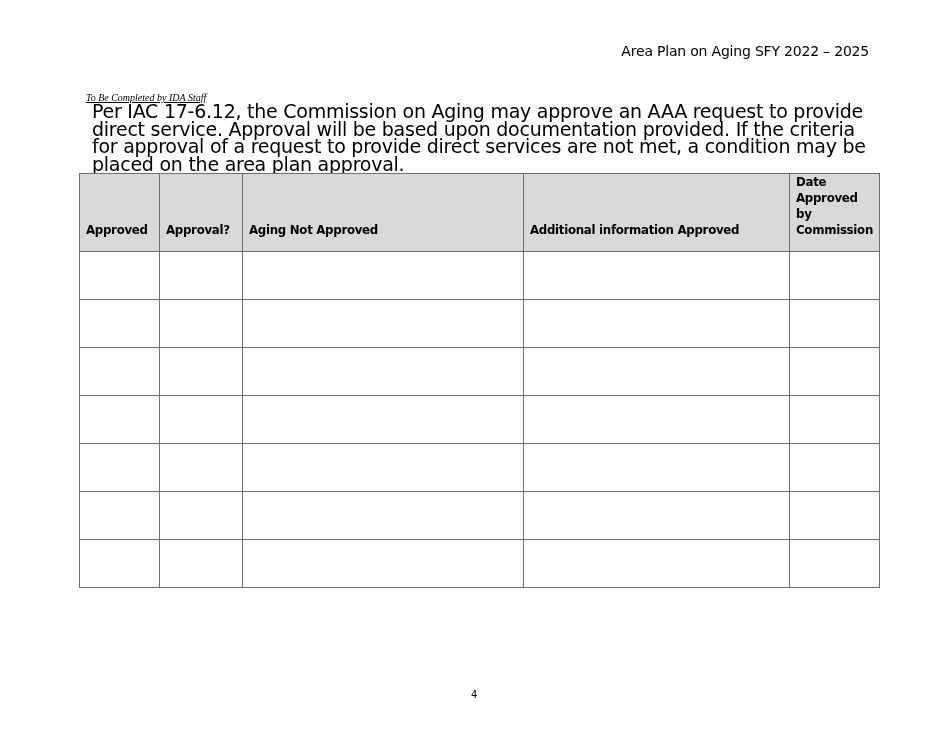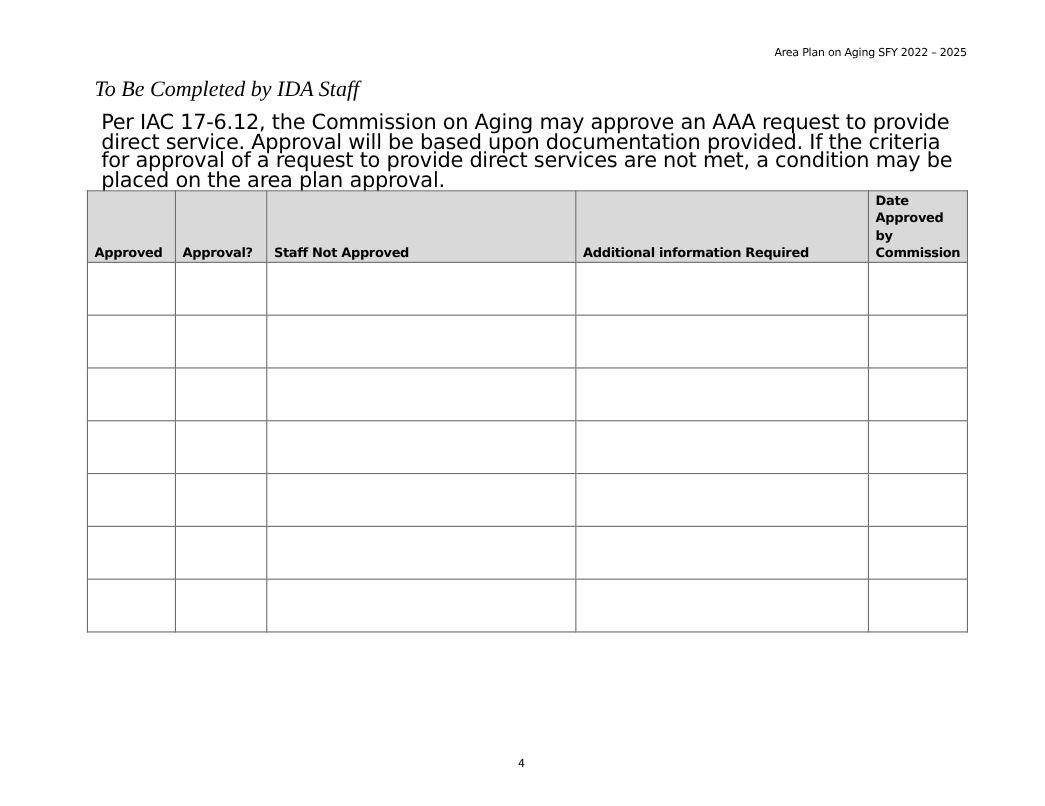--- a/index.html
+++ b/index.html
@@ -1,22 +1,22 @@
 <!DOCTYPE html>
 <html><head>
   <meta charset="utf-8">
   <style>
     html, body { margin: 0; padding: 0; background: #ffffff; }
     body { width: 950px; height: 733px; position: relative; overflow: hidden; font-family: "Liberation Sans", sans-serif; color: #000; }
-    .header-title { position: absolute; top: 43px; right: 71px; font-size: 10px; font-family: "DejaVu Sans", sans-serif; letter-spacing: -0.2px; }
-    .section-heading { position: absolute; top: 70px; left: 86px; font-family: "Liberation Serif", serif; font-style: italic; font-size: 20px; }
+    .header-title { position: absolute; top: 43px; right: 81px; font-size: 14px; font-family: "DejaVu Sans", sans-serif; letter-spacing: -0.2px; }
+    .section-heading { position: absolute; top: 92px; left: 86px; font-family: "Liberation Serif", serif; font-style: italic; font-size: 10px; text-decoration: underline; }
     .intro { position: absolute; top: 103px; left: 92px; width: 780px; font-family: "DejaVu Sans", sans-serif; font-size: 19px; line-height: 17.5px; letter-spacing: -0.25px; }
     table.review { position: absolute; top: 173px; left: 79px; border-collapse: collapse; table-layout: fixed; }
     table.review th, table.review td { border: 1px solid #6e6e6e; padding: 0 6px; }
-    table.review th { background: #d9d9d9; text-align: left; vertical-align: bottom; font-family: "DejaVu Sans", sans-serif; font-weight: bold; font-size: 11.8px; line-height: 16px; padding-bottom: 0; letter-spacing: -0.3px; height: 47px; }
+    table.review th { background: #d9d9d9; text-align: left; vertical-align: bottom; font-family: "DejaVu Sans", sans-serif; font-weight: bold; font-size: 11.8px; line-height: 16px; padding-bottom: 13px; letter-spacing: -0.3px; height: 47px; }
     table.review td { height: 47px; background: #fff; }
     .page-number { position: absolute; top: 689px; left: 471px; font-size: 10px; font-family: "DejaVu Sans", sans-serif; }
   </style>
 </head>
 <body>
 
 <div class="header-title">Area Plan on Aging SFY 2022 – 2025</div>
 
 <div class="section-heading">To Be Completed by IDA Staff</div>
 
@@ -27,22 +27,22 @@
     <col style="width:80px">
     <col style="width:83px">
     <col style="width:281px">
     <col style="width:266px">
     <col style="width:80px">
   </colgroup>
   <thead>
     <tr>
       <th>Approved</th>
       <th>Approval?</th>
-      <th>Staff Not Approved</th>
-      <th>Additional information Required</th>
+      <th>Aging Not Approved</th>
+      <th>Additional information Approved</th>
       <th style="height:63px;">Date Approved by Commission</th>
     </tr>
   </thead>
   <tbody>
     <tr>
       <td></td>
       <td></td>
       <td></td>
       <td></td>
       <td></td>

